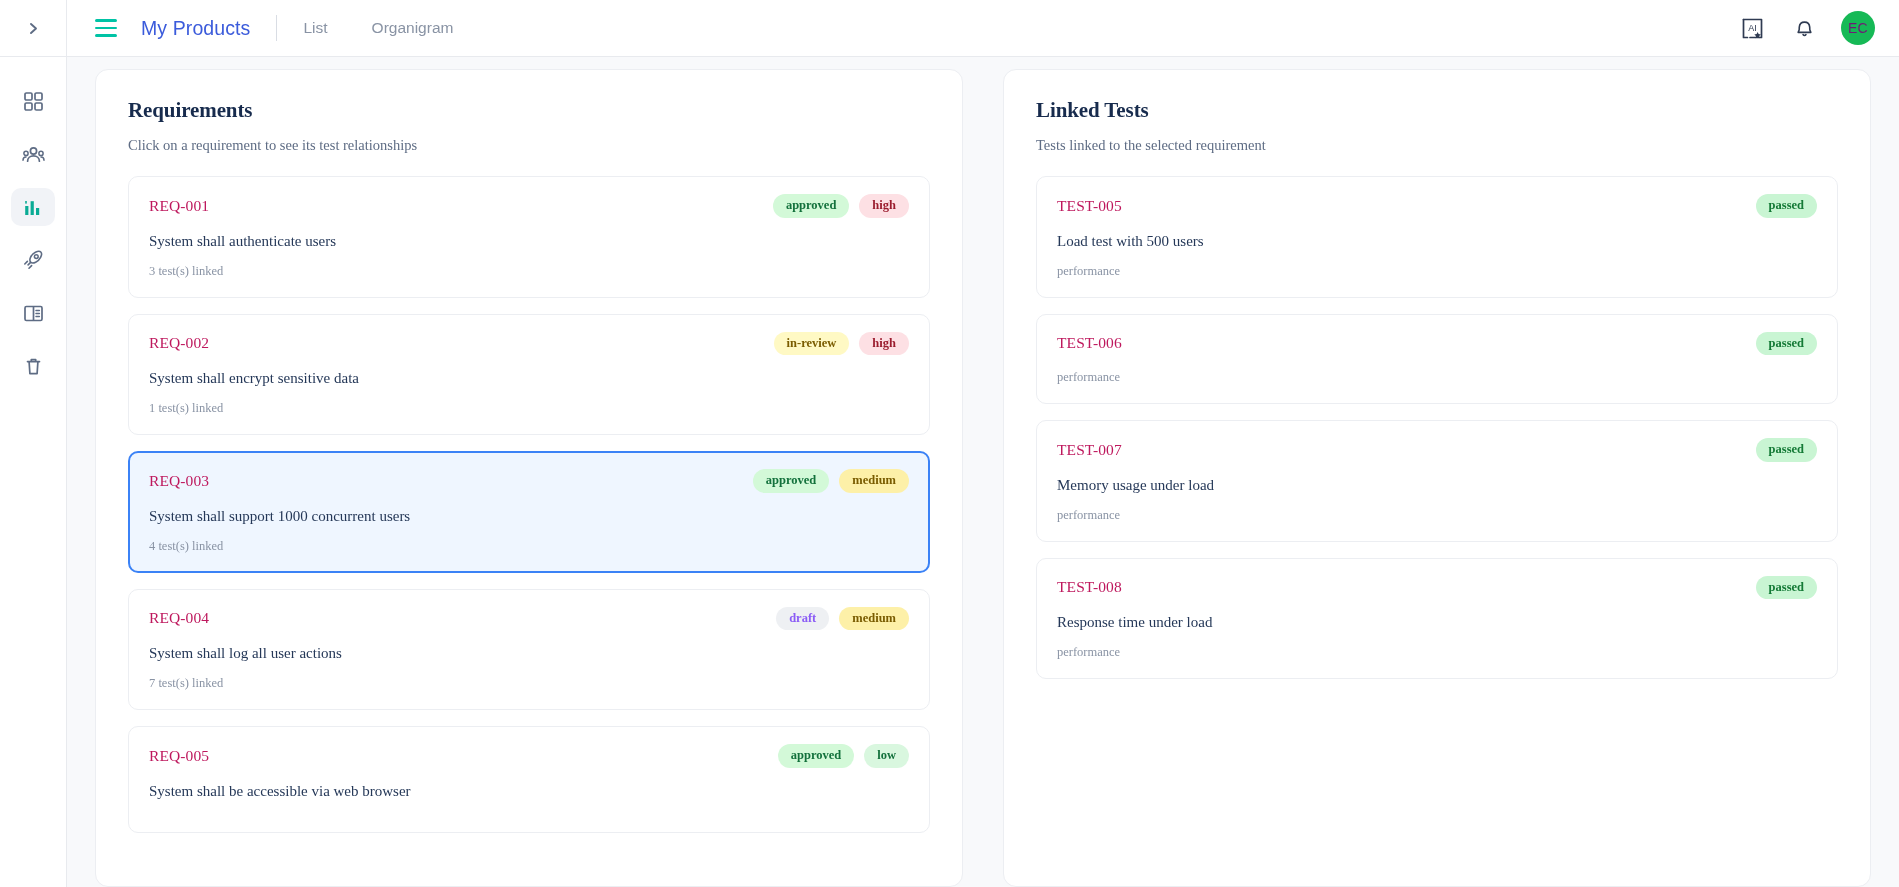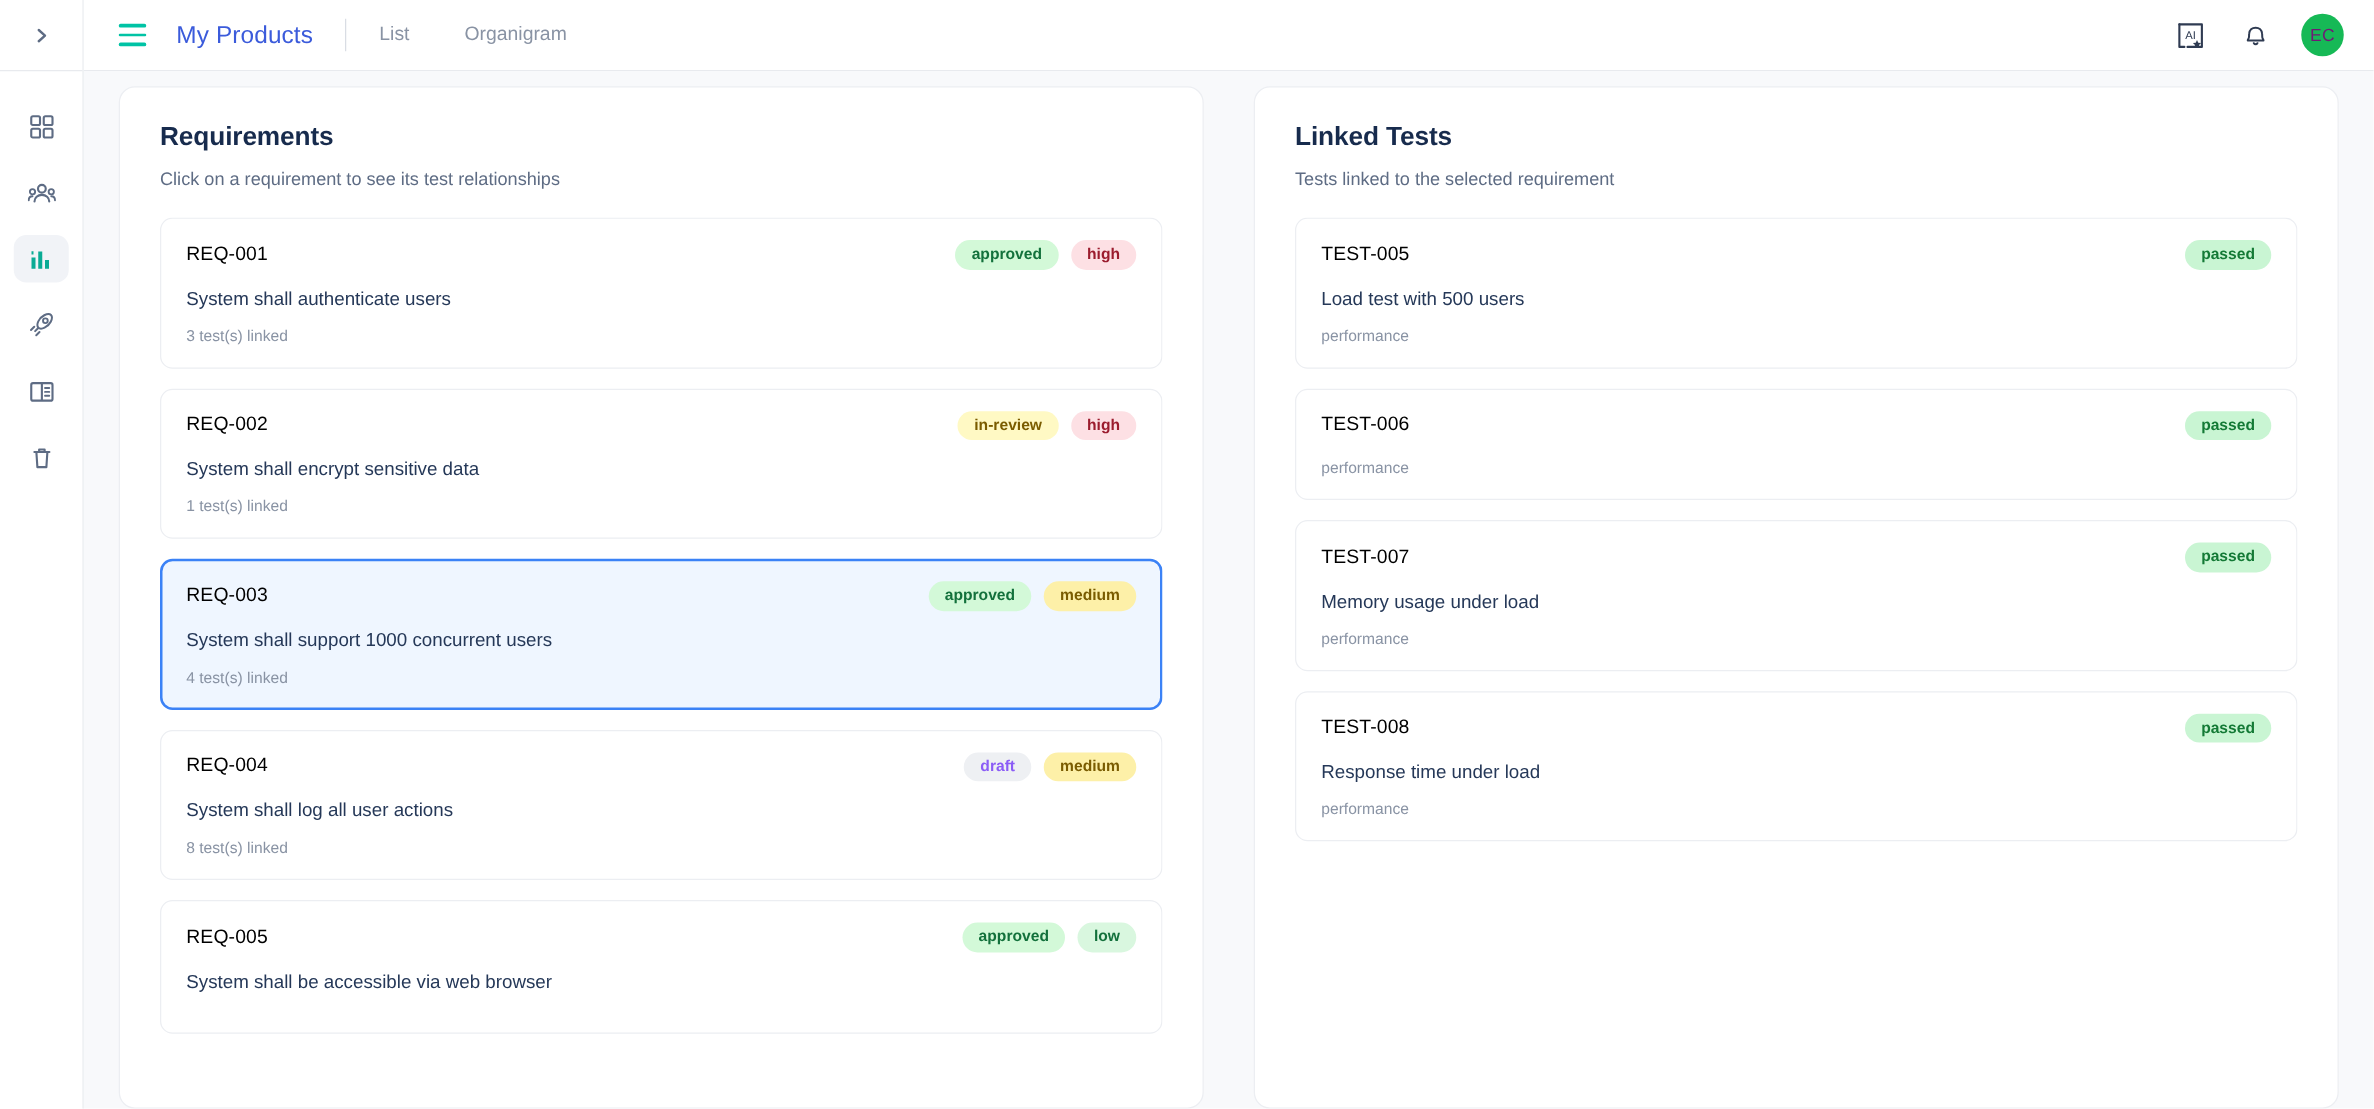--- a/index.html
+++ b/index.html
@@ -118,20 +118,21 @@
   }
 
   
   .content {
     flex: 1;
     background: #f8f9fb;
     display: flex;
     gap: 40px;
     padding: 12px 28px 0 28px;
     overflow: hidden;
+    font-family: Liberation Serif, serif;
   }
 
   .panel {
     flex: 1 1 0;
     min-width: 0;
     background: #ffffff;
     border: 1px solid #eceef2;
     border-radius: 13px;
     padding: 28px 32px 0 32px;
     overflow: hidden;
@@ -173,21 +174,21 @@
     padding: 16px 19px 17px 19px;
   }
   .card-head {
     display: flex;
     align-items: center;
     justify-content: space-between;
     margin-bottom: 15px;
   }
   .card-id {
     font-size: 15.5px;
-    color: #000000;
+    color: #be185d;
     letter-spacing: 0.1px;
   }
   .badges { display: flex; gap: 10px; align-items: flex-end; }
   .badge {
     font-size: 12.5px;
     font-weight: bold;
     padding: 5px 13px 6px 13px;
     border-radius: 999px;
     white-space: nowrap;
     line-height: 1;
@@ -376,21 +377,21 @@
 
           <div class="card">
             <div class="card-head">
               <div class="card-id">REQ-004</div>
               <div class="badges">
                 <span class="badge b-draft">draft</span>
                 <span class="badge b-medium">medium</span>
               </div>
             </div>
             <div class="card-desc">System shall log all user actions</div>
-            <div class="card-meta">8 test(s) linked</div>
+            <div class="card-meta">7 test(s) linked</div>
           </div>
 
           <div class="card">
             <div class="card-head">
               <div class="card-id">REQ-005</div>
               <div class="badges">
                 <span class="badge b-approved">approved</span>
                 <span class="badge b-low">low</span>
               </div>
             </div>

